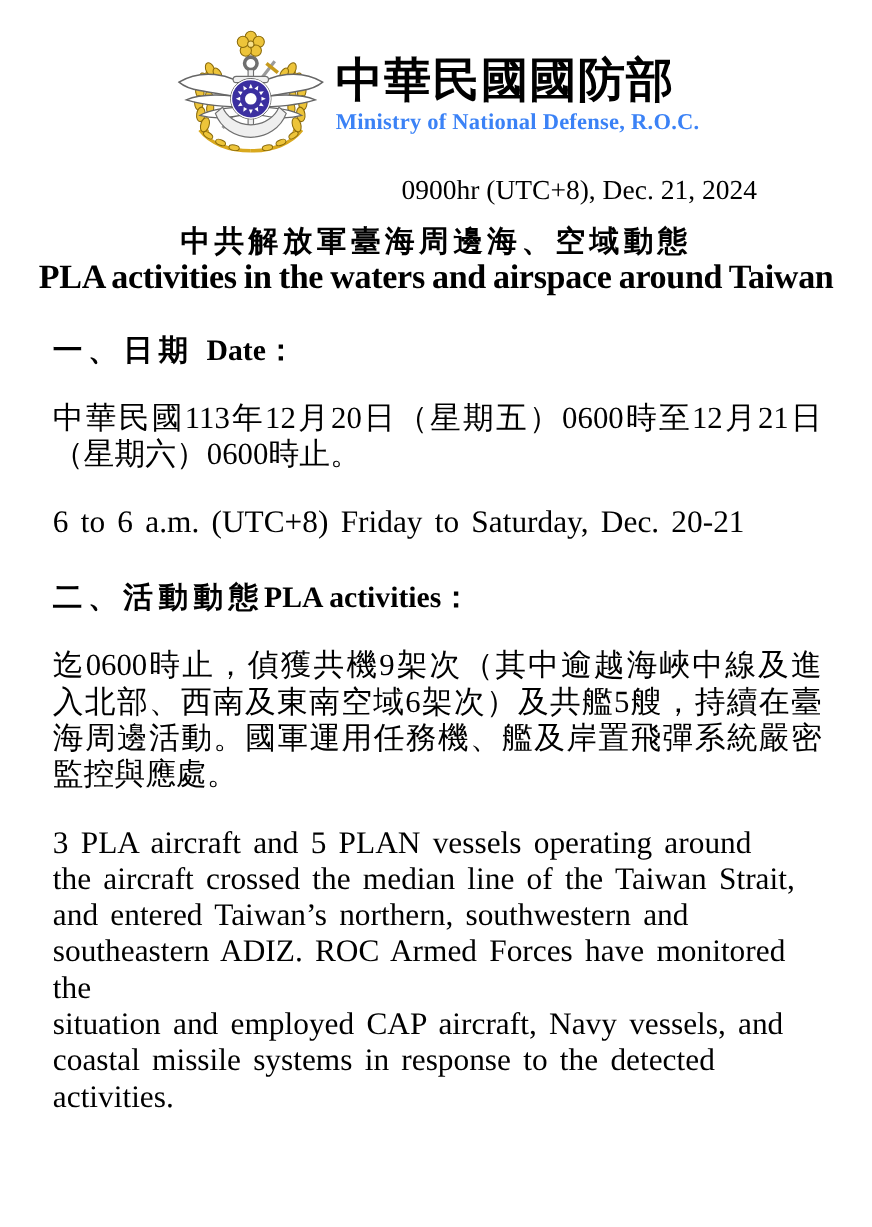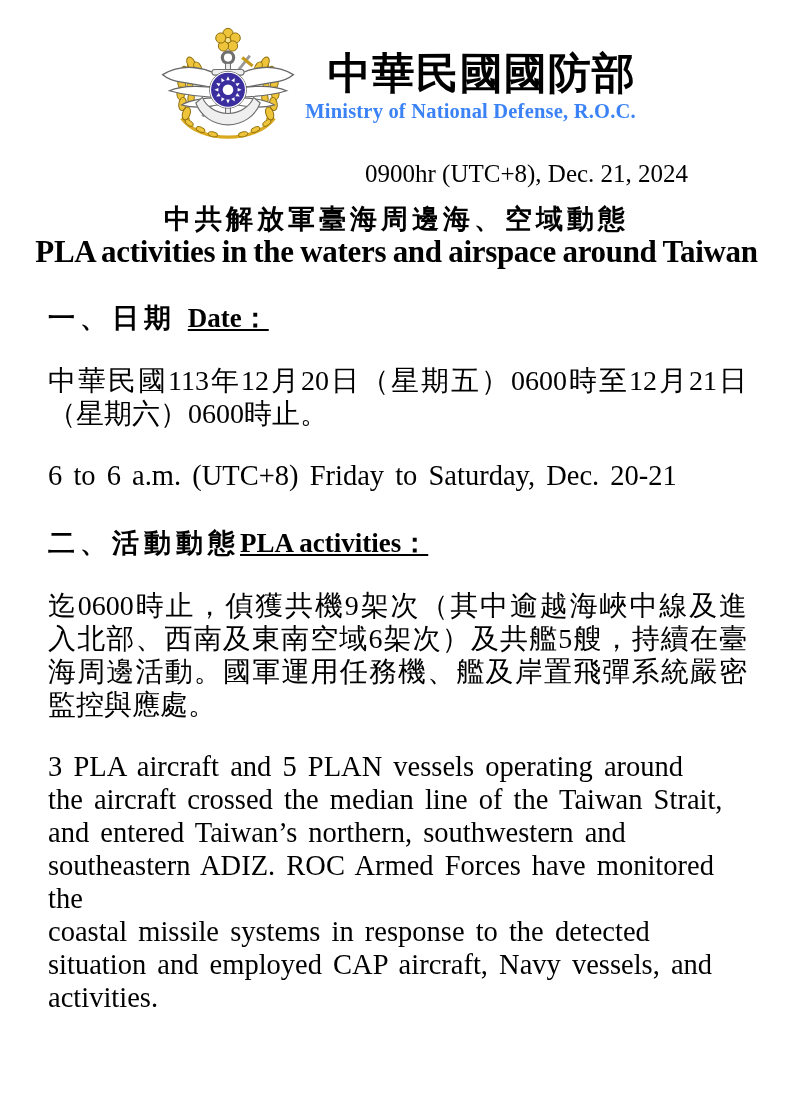--- a/index.html
+++ b/index.html
@@ -14,21 +14,21 @@
   }
   
   .header {
     display: flex;
     justify-content: center;
     align-items: center;
     padding-top: 24px;
     gap: 6px;
   }
   .emblem { width: 142px; height: 124px; flex: 0 0 auto; }
-  .header-text { display: flex; flex-direction: column; align-items: flex-end; }
+  .header-text { display: flex; flex-direction: column; }
   .ministry-zh {
     font-size: 43px;
     font-weight: 700;
     letter-spacing: 1px;
     line-height: 48px;
     color: #000000;
   }
   .ministry-en {
     font-size: 20.5px;
     font-weight: 700;
@@ -68,21 +68,21 @@
   }
   
   .content { margin: 0 46px 0 48px; }
   .section-heading {
     margin-top: 35px;
     font-size: 27px;
     font-weight: 700;
     letter-spacing: 5px;
     line-height: 33px;
   }
-  .section-heading .en-part { letter-spacing: 0; text-decoration: underline; }
+  .section-heading .en-part { letter-spacing: 0; }
   .para { margin-top: 29px; }
   .line { line-height: 33px; }
   .zh-line {
     font-size: 28px;
     text-align: justify;
     text-align-last: justify;
   }
   .zh-line.last-line { text-align-last: left; }
   .en-line {
     font-size: 28.5px;
@@ -200,19 +200,19 @@
       <div class="line zh-line">入北部、西南及東南空域6架次）及共艦5艘，持續在臺</div>
       <div class="line zh-line">海周邊活動。國軍運用任務機、艦及岸置飛彈系統嚴密</div>
       <div class="line zh-line last-line">監控與應處。</div>
     </div>
 
     <div class="para">
       <div class="line en-line">3 PLA aircraft and 5 PLAN vessels operating around</div>
       <div class="line en-line">the aircraft crossed the median line of the Taiwan Strait,</div>
       <div class="line en-line">and entered Taiwan’s northern, southwestern and</div>
       <div class="line en-line">southeastern ADIZ. ROC Armed Forces have monitored the</div>
+      <div class="line en-line">situation and employed CAP aircraft, Navy vessels, and</div>
       <div class="line en-line">coastal missile systems in response to the detected</div>
-      <div class="line en-line">situation and employed CAP aircraft, Navy vessels, and</div>
       <div class="line en-line">activities.</div>
     </div>
 
   </div>
 </div>
 
 </body></html>

